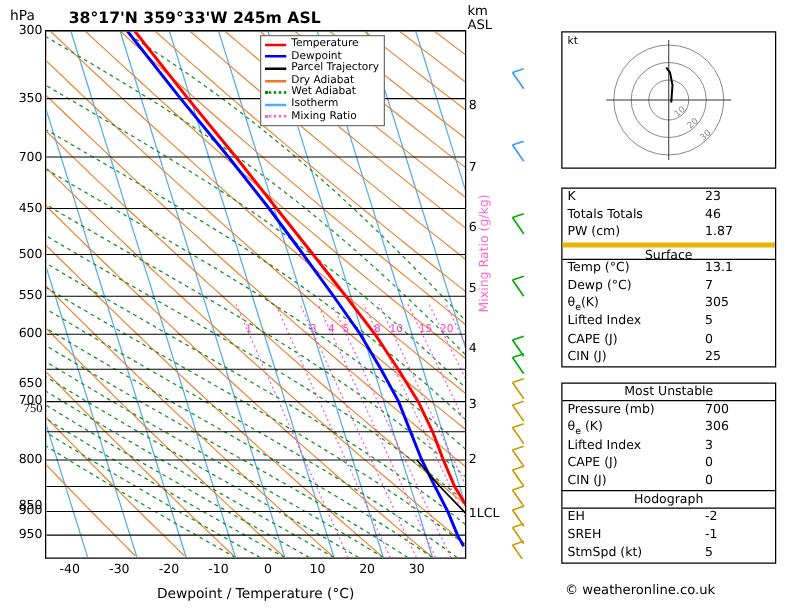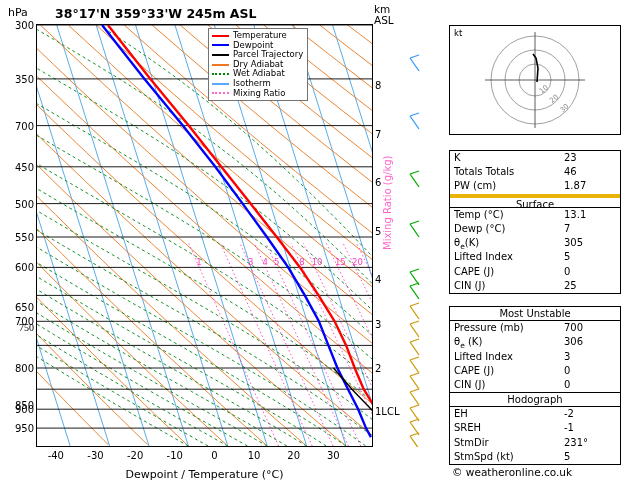--- a/index.html
+++ b/index.html
@@ -474,23 +474,19 @@
       <div class="sec" style="border-top: none;">Hodograph</div>
       <div class="r">
         <span class="k">EH</span>
         <span class="v">-2</span>
       </div>
       <div class="r">
         <span class="k">SREH</span>
         <span class="v">-1</span>
       </div>
       <div class="r">
-        <span class="k">StmDir</span>
-        <span class="v">231°</span>
-      </div>
-      <div class="r">
         <span class="k">StmSpd (kt)</span>
         <span class="v">5</span>
       </div>
     </div>
 
   <div class="abs credit">© weatheronline.co.uk</div>
 </div>
 
 </body></html>

